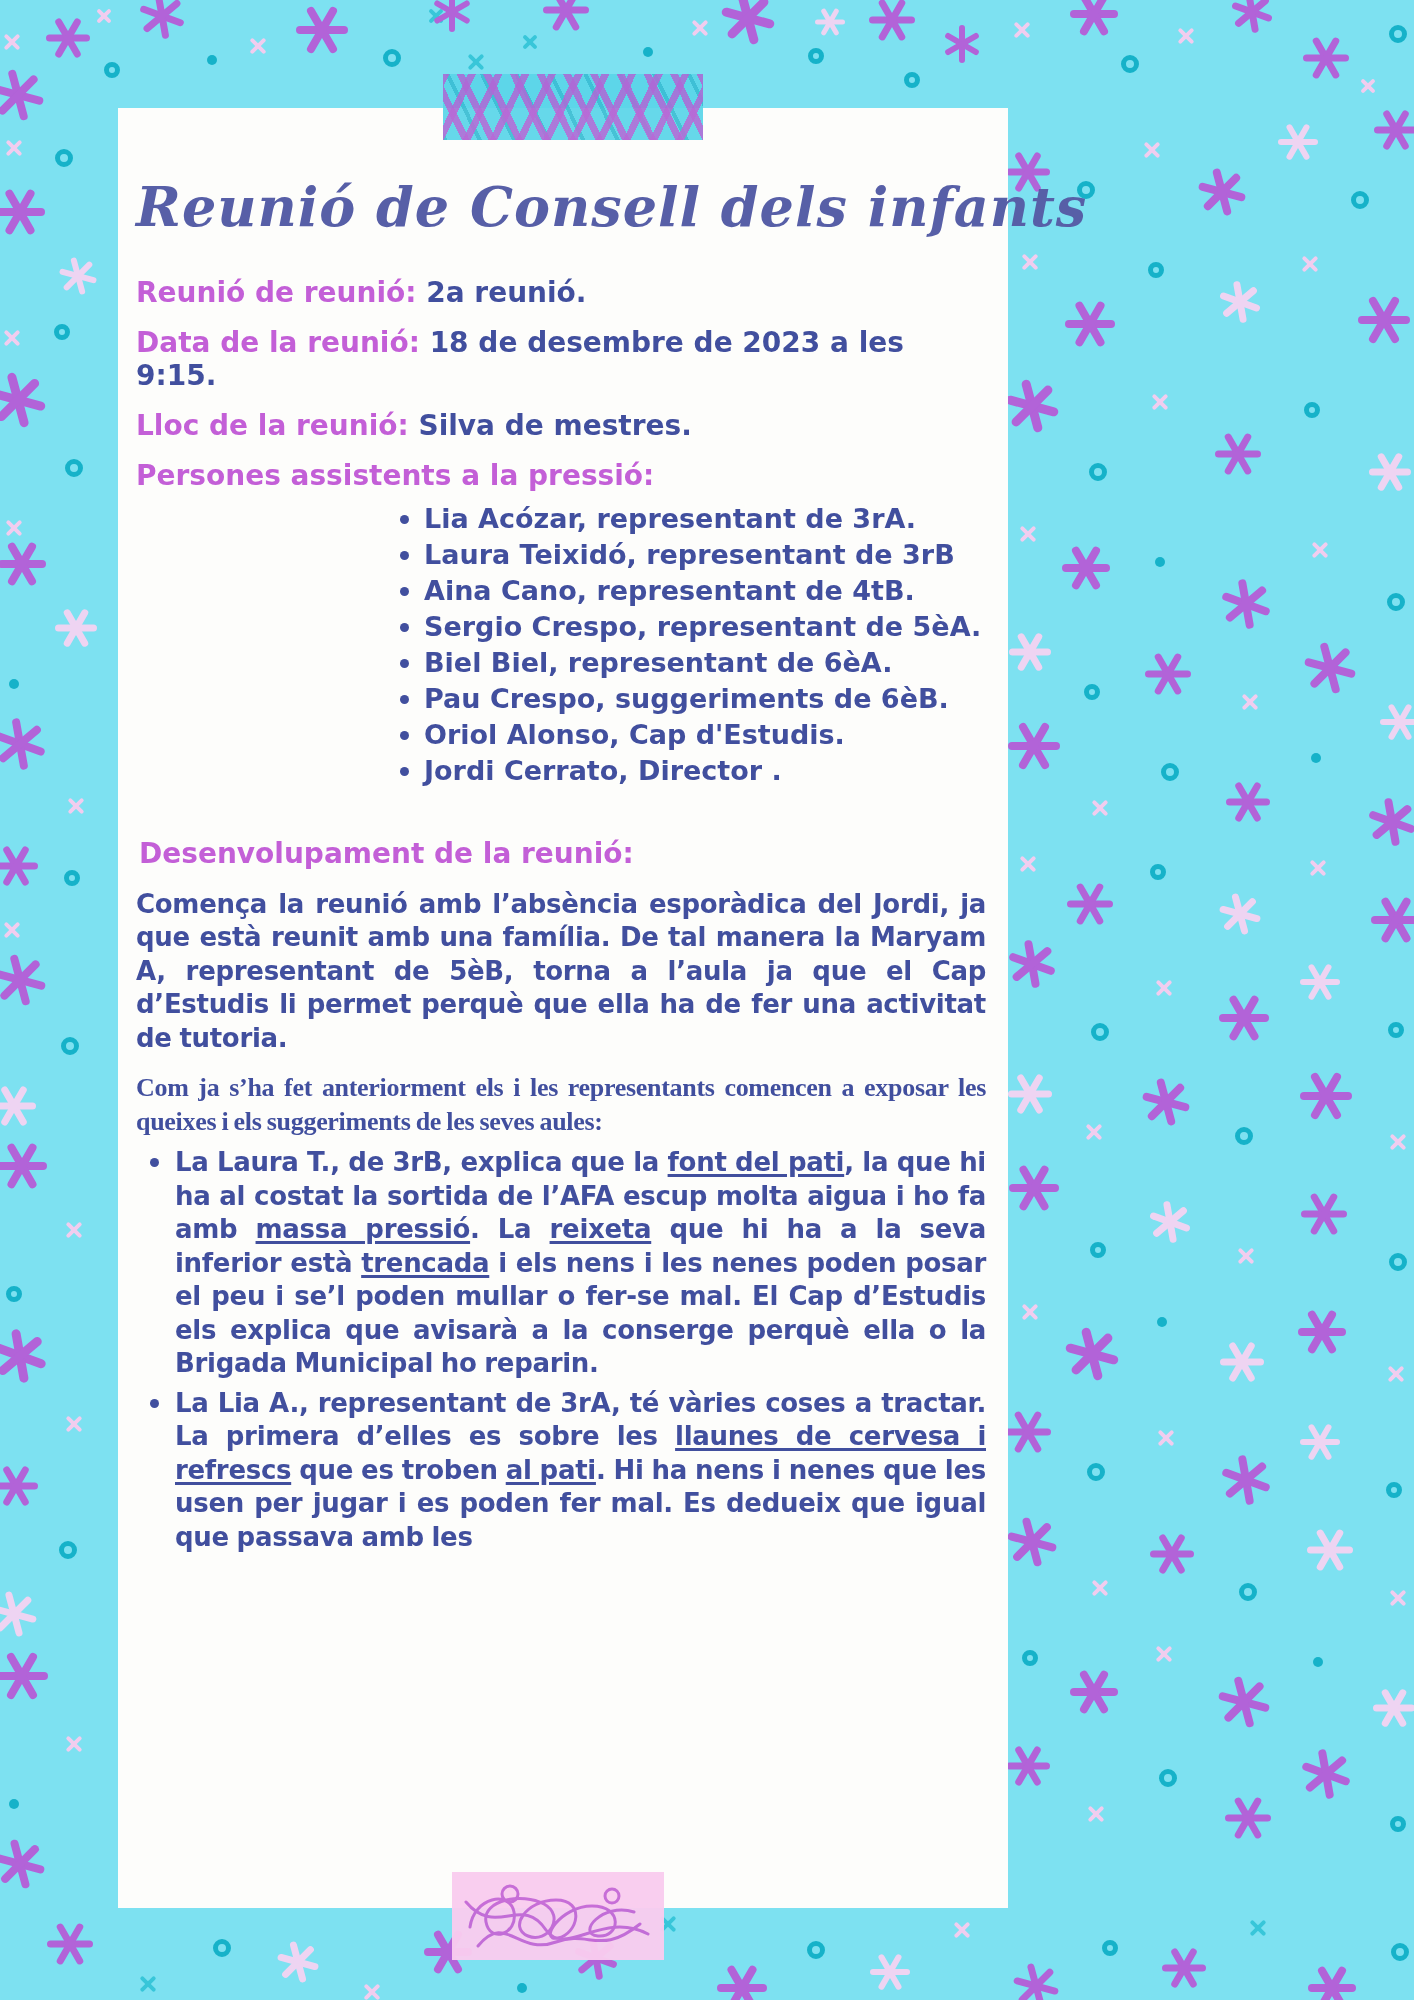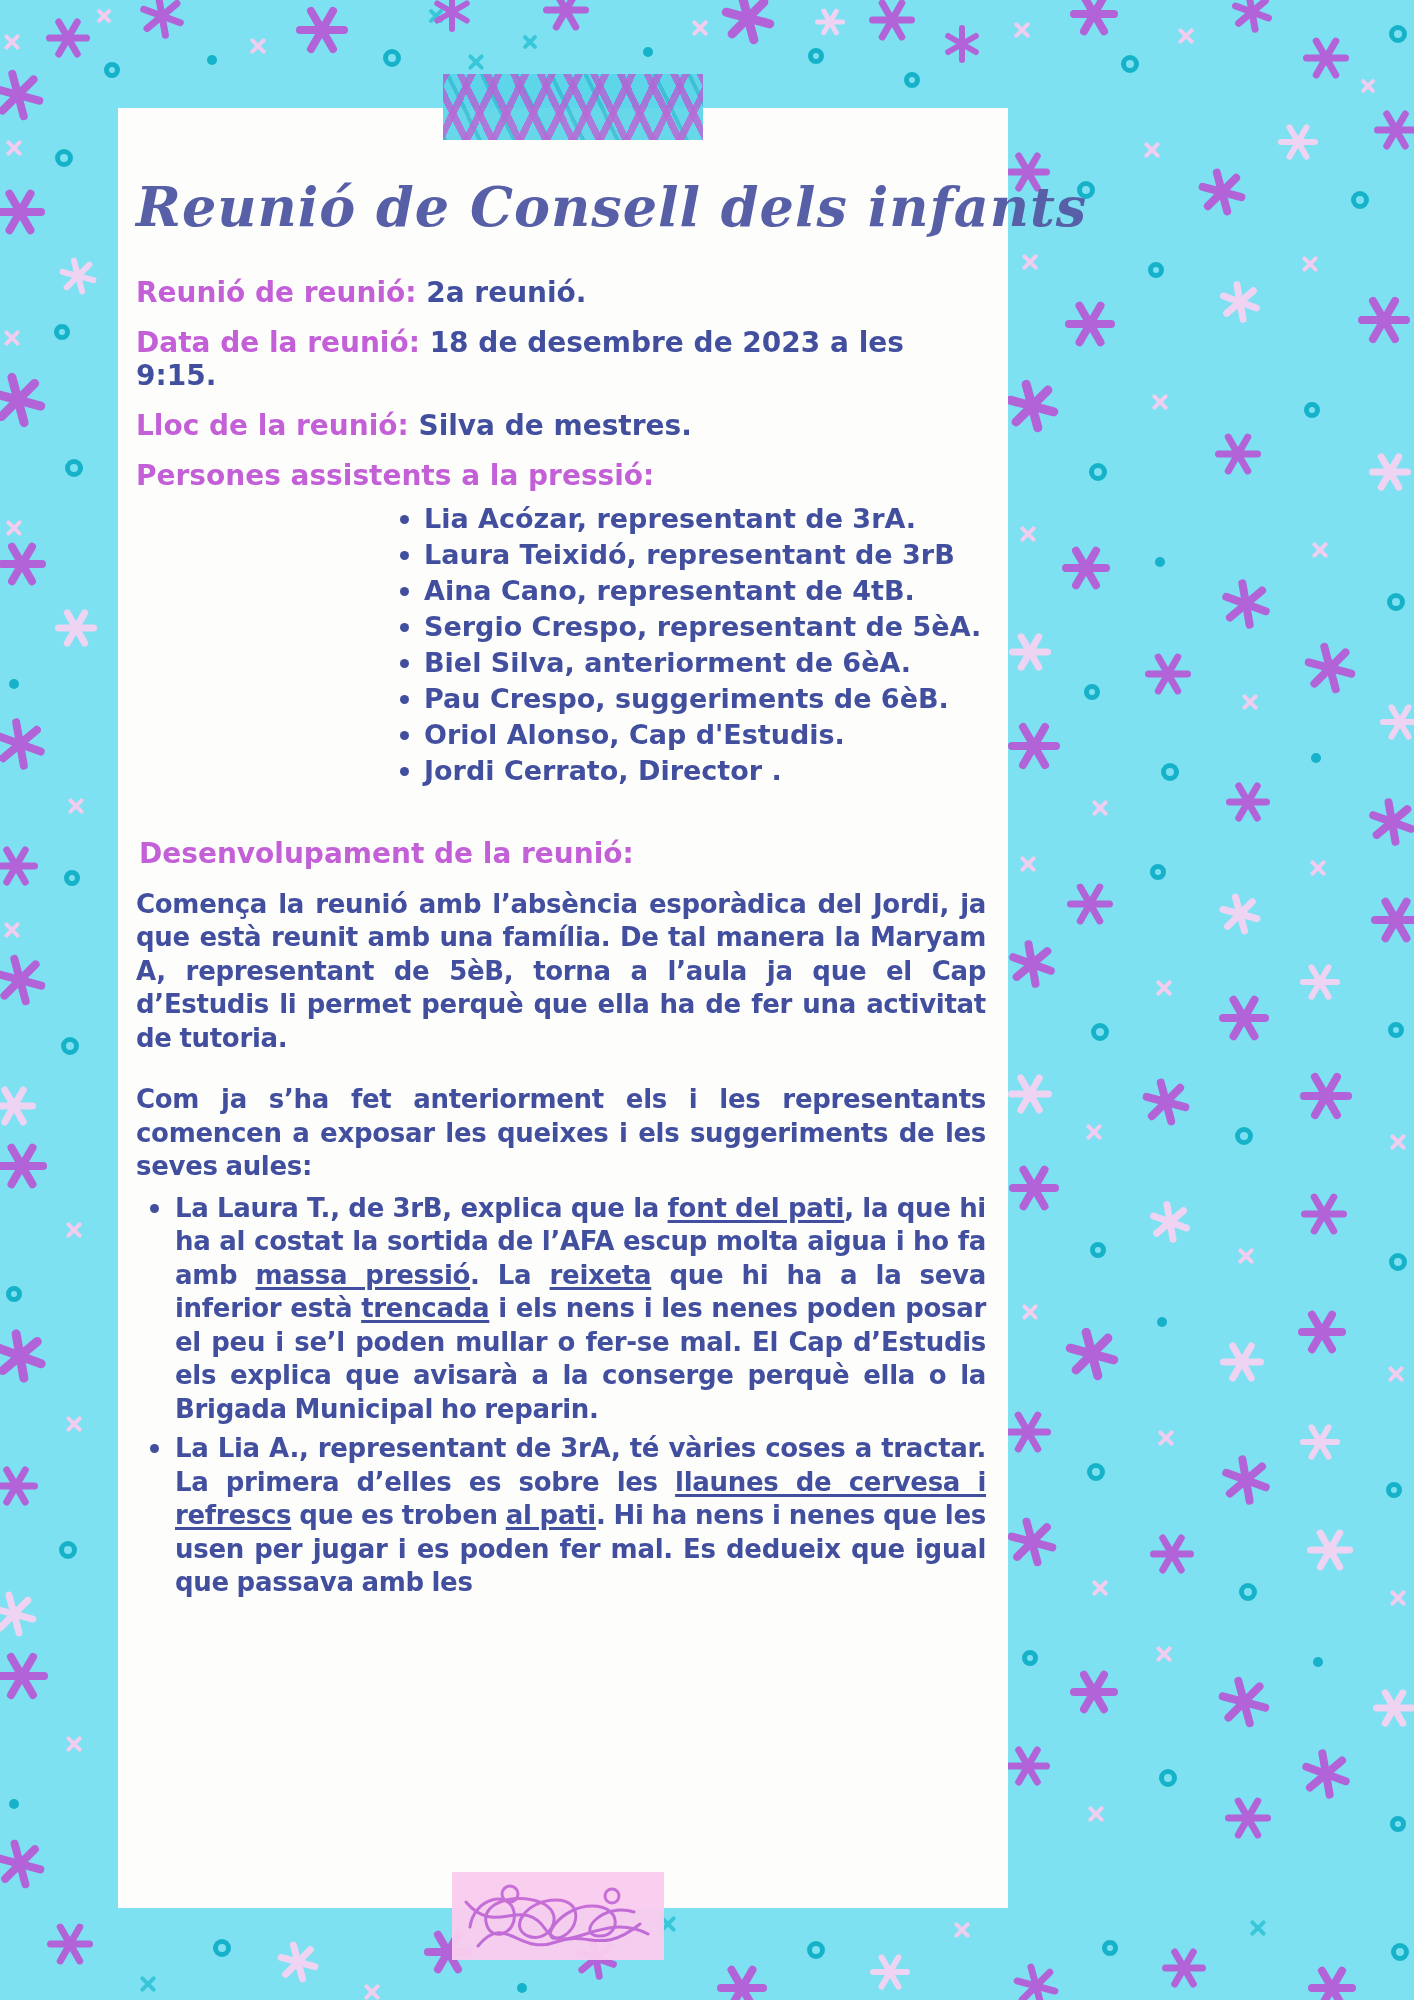--- a/index.html
+++ b/index.html
@@ -60,21 +60,21 @@
     width:9px; height:9px; border-radius:50%; background:var(--body,#414f9e);
   }
 
   .dev-heading { margin-top:48px; margin-left:3px; }
   .para {
     font-size:26px; font-weight:bold; color:var(--body,#414f9e);
     line-height:33.5px; text-align:justify;
     letter-spacing:-0.3px; word-spacing:-1px;
     margin-top:18px;
   }
-  .para + .para { margin-top:28px; }
+  .para + .para { margin-top:16px;font-family:Liberation Serif, serif; }
 
   .issues { list-style:none; margin-top:8px; }
   .issues li {
     position:relative; padding-left:39px;
     font-size:26px; font-weight:bold; color:var(--body,#414f9e);
     line-height:33.5px; text-align:justify;
     letter-spacing:-0.3px; word-spacing:-1px;
     margin-top:6px;
   }
   .issues li::before {
@@ -732,21 +732,21 @@
   <p class="meta-row"><span class="meta-label">Reunió de reunió:</span> <span>2a reunió.</span></p>
   <p class="meta-row"><span class="meta-label">Data de la reunió:</span> <span>18 de desembre de 2023 a les 9:15.</span></p>
   <p class="meta-row"><span class="meta-label">Lloc de la reunió:</span> <span>Silva de mestres.</span></p>
 
   <p class="section-heading">Persones assistents a la pressió:</p>
   <ul class="attendees">
     <li>Lia Acózar, representant de 3rA.</li>
     <li>Laura Teixidó, representant de 3rB</li>
     <li>Aina Cano, representant de 4tB.</li>
     <li>Sergio Crespo, representant de 5èA.</li>
-    <li>Biel Silva, anteriorment de 6èA.</li>
+    <li>Biel Biel, representant de 6èA.</li>
     <li>Pau Crespo, suggeriments de 6èB.</li>
     <li>Oriol Alonso, Cap d'Estudis.</li>
     <li>Jordi Cerrato, Director .</li>
   </ul>
 
   <p class="section-heading dev-heading">Desenvolupament de la reunió:</p>
   <p class="para">Comença la reunió amb l’absència esporàdica del Jordi, ja que està reunit amb una família. De tal manera la Maryam A, representant de 5èB, torna a l’aula ja que el Cap d’Estudis li permet perquè que ella ha de fer una activitat de tutoria.</p>
   <p class="para">Com ja s’ha fet anteriorment els i les representants comencen a exposar les queixes i els suggeriments de les seves aules:</p>
 
   <ul class="issues">

